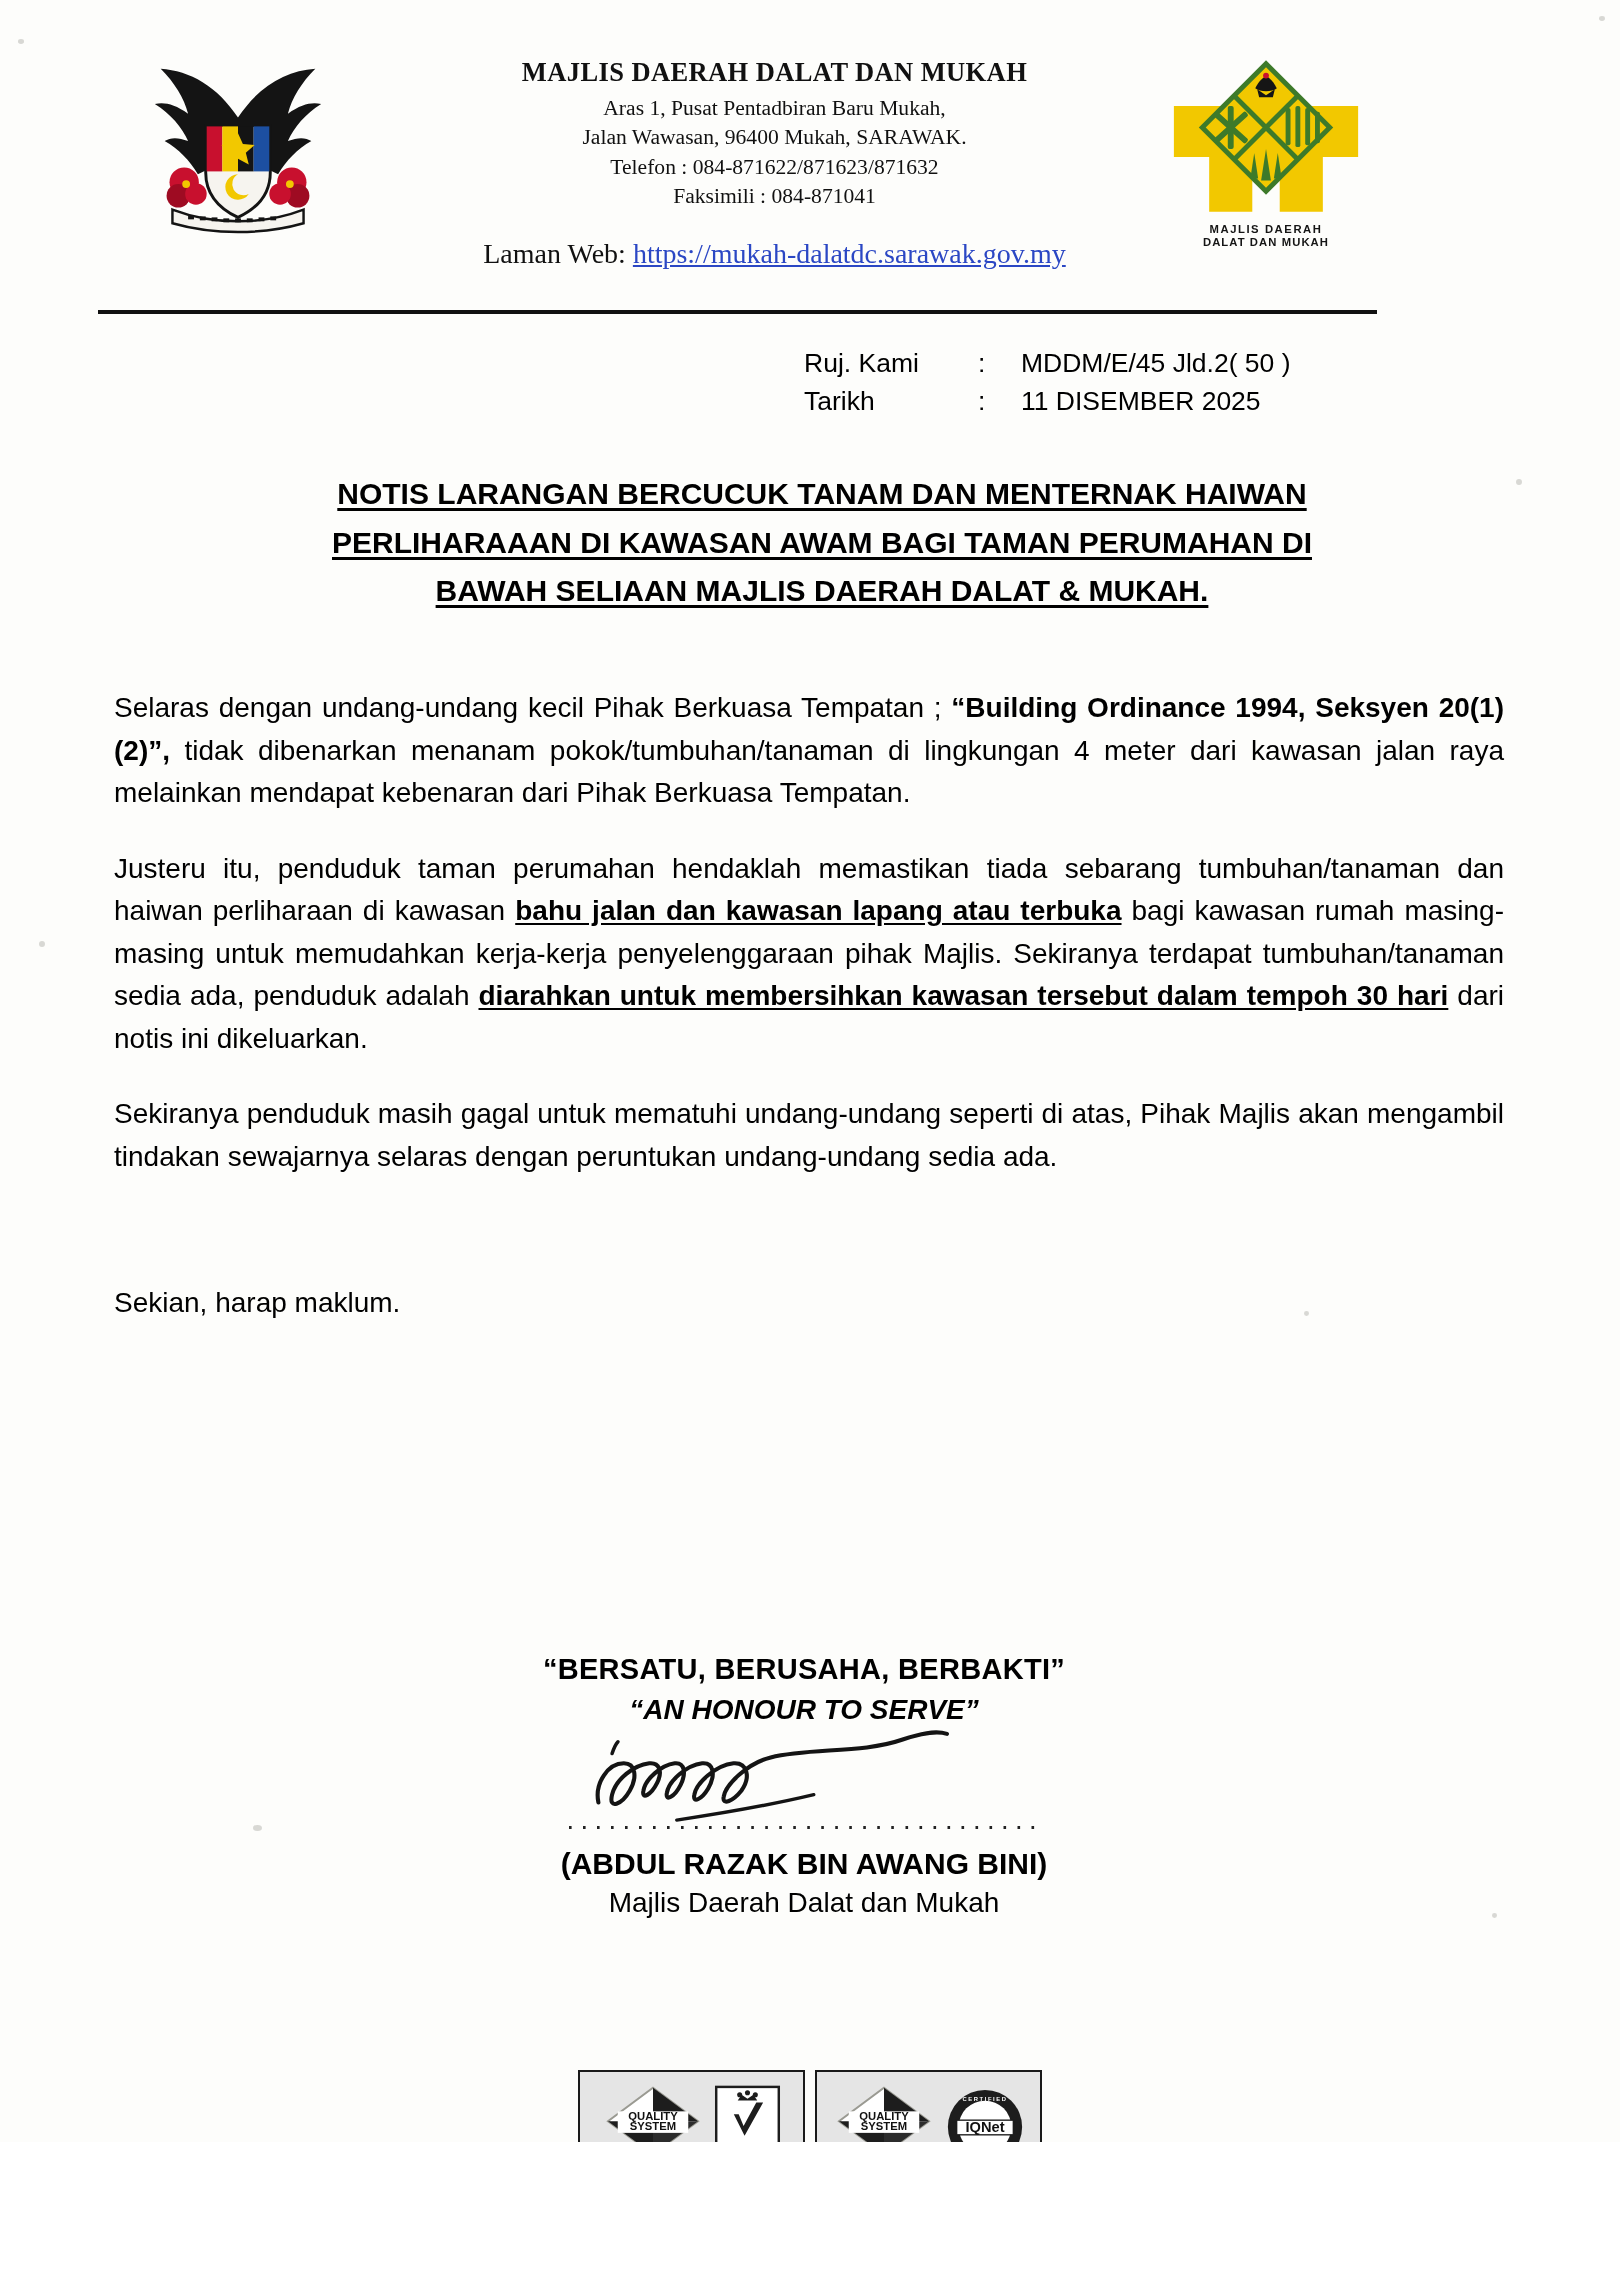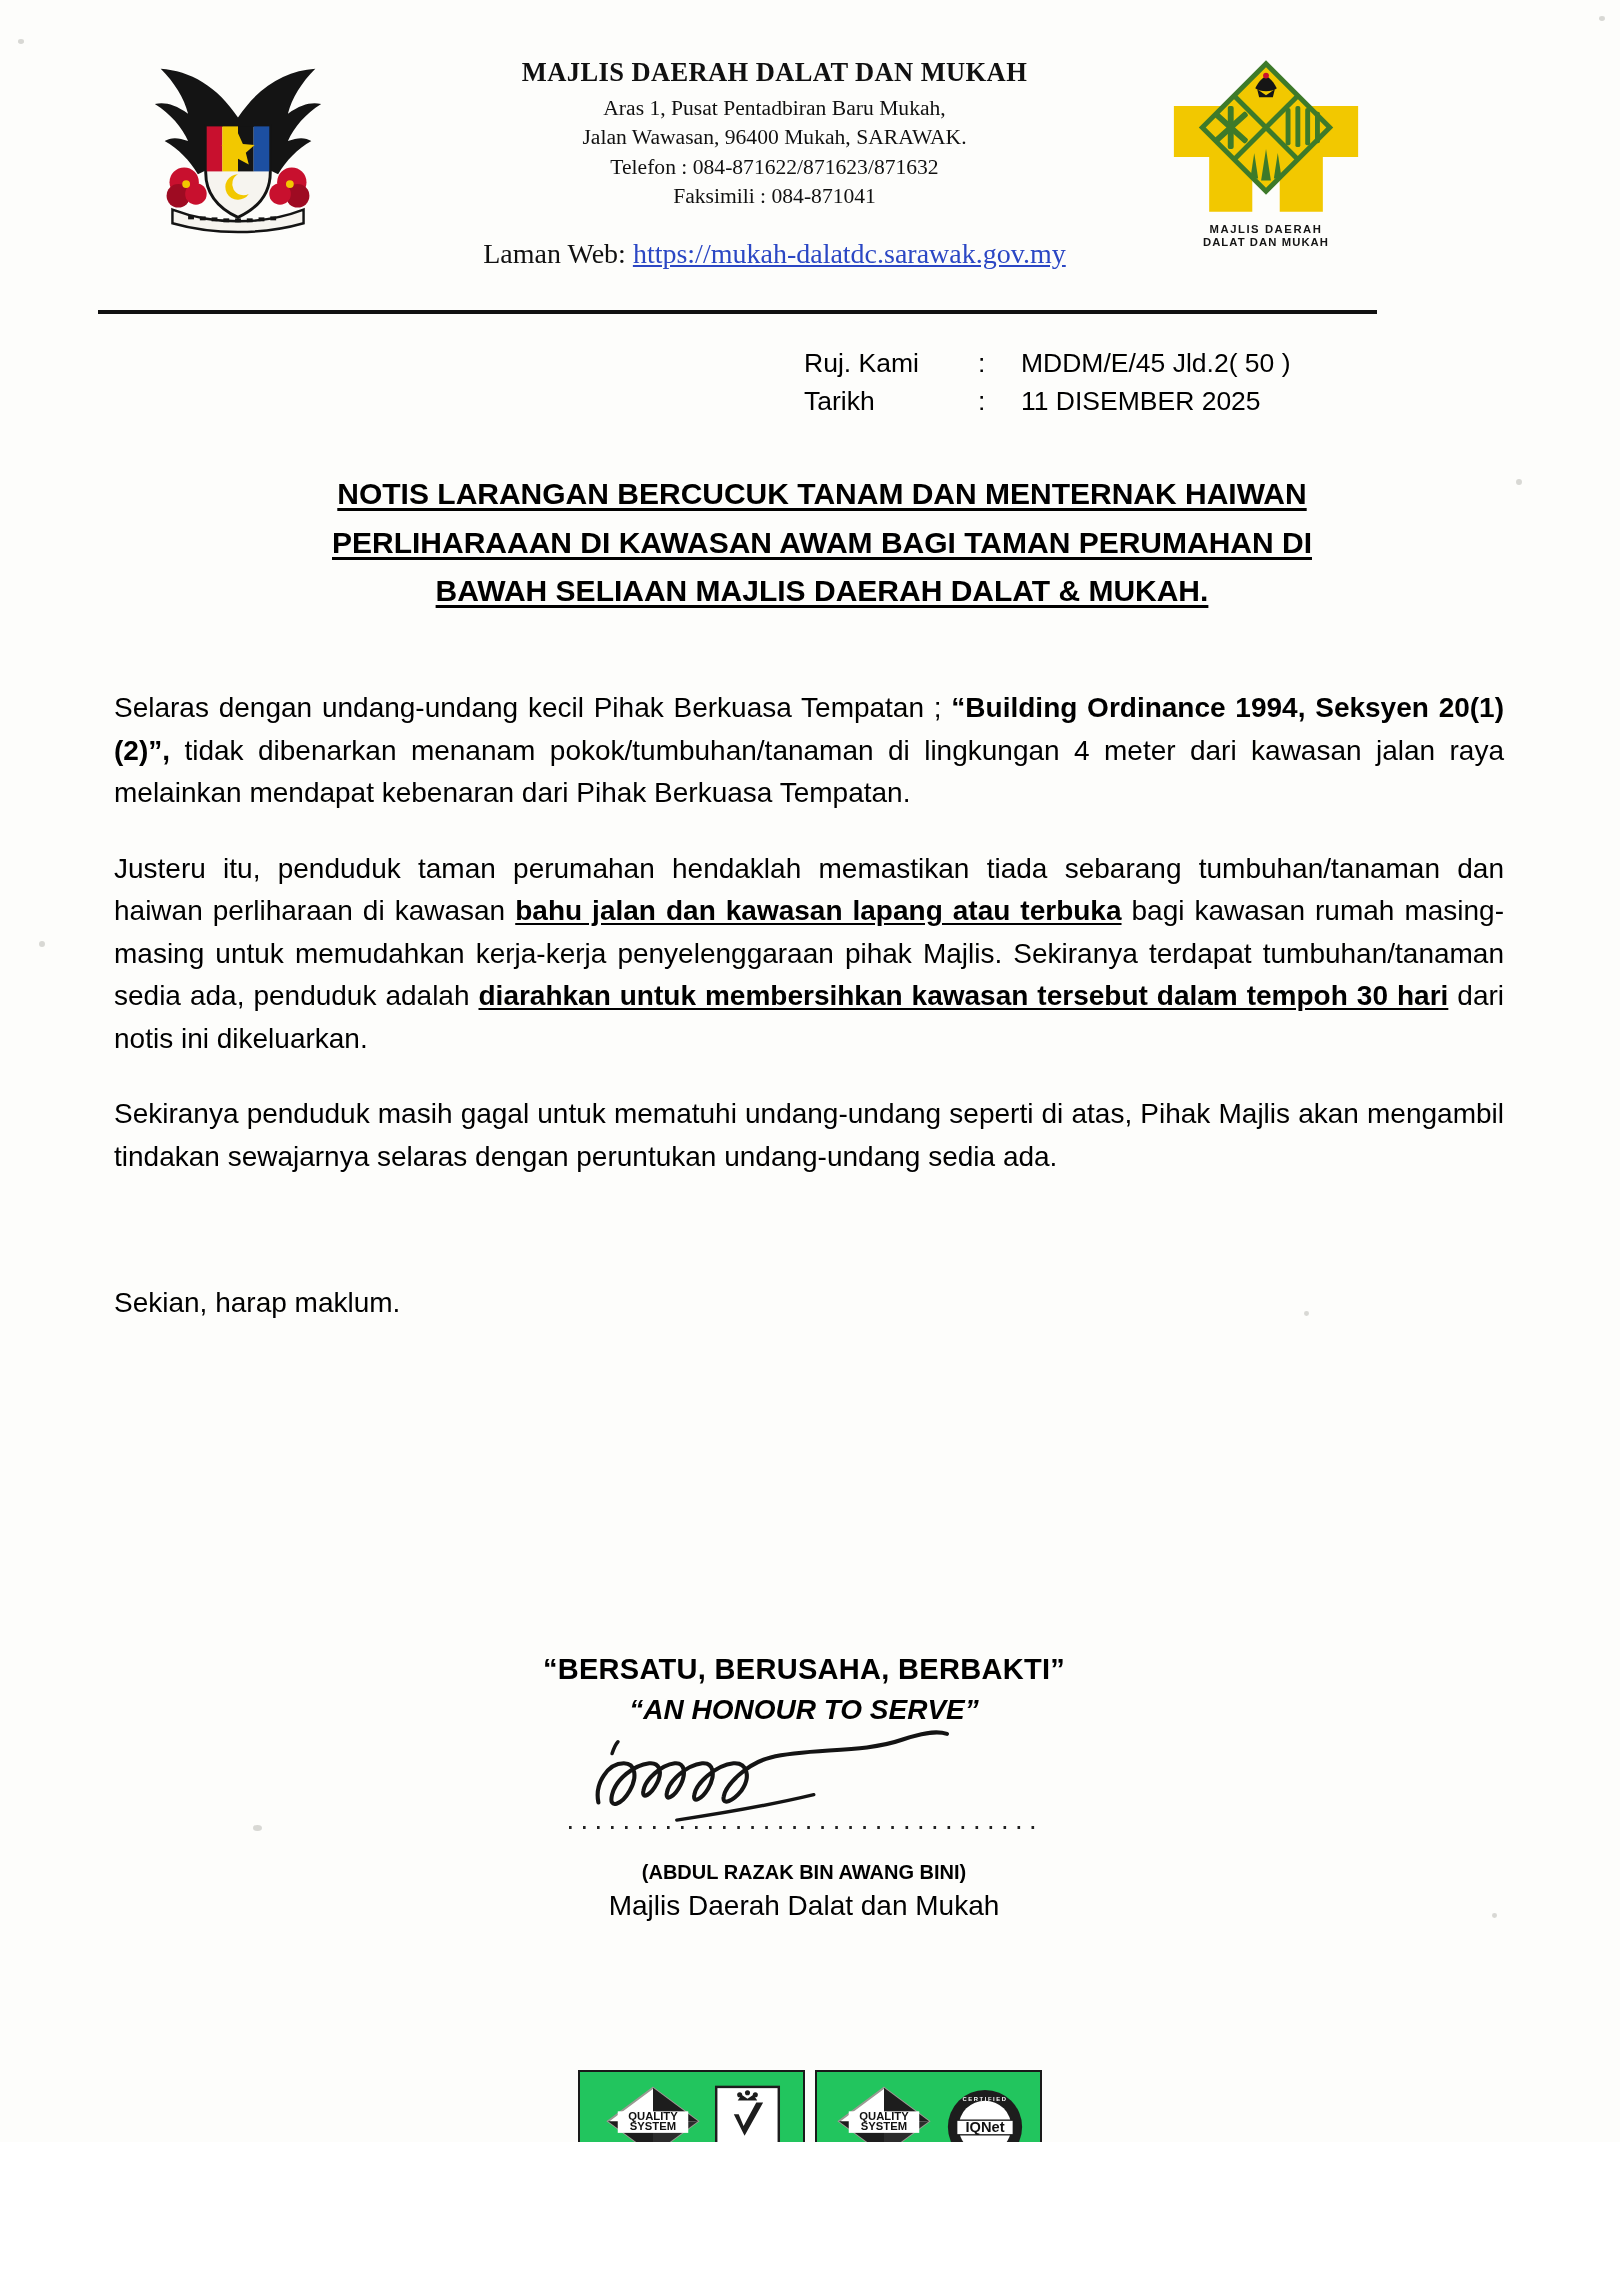--- a/index.html
+++ b/index.html
@@ -162,23 +162,23 @@
   .sig-svg {
     margin-top: 3.9px;
   }
   .dotline {
     font-size: 27.4px;
     letter-spacing: 4.9px;
     color: #222;
     margin-top: -17.6px;
   }
   .signer-name {
-    font-size: 20px;
-    font-weight: bold;
-    margin-top: 19px;
+    font-size: 30px;
+    font-weight: bold;
+    margin-top: 5px;
   }
   .signer-role {
     font-size: 28px;
     margin-top: 7.8px;
   }
   .signer-org {
     font-size: 28px;
     margin-top: 5.9px;
   }
 
@@ -196,21 +196,21 @@
     gap: 10.8px;
   }
   .iso-box {
     border: 2px solid #1a1a1a;
     width: 223px;
     height: 110px;
     display: flex;
     align-items: center;
     justify-content: center;
     gap: 5.9px;
-    background: #22c55e;
+    background: #e5e5e5;
   }
   .iso-cert {
     margin-top: 9.8px;
     font-size: 16.7px;
     font-weight: bold;
     letter-spacing: 0.3px;
     color: #b91c1c;
   }
   .iso-cert div { line-height: 1.45; }
 </style>

